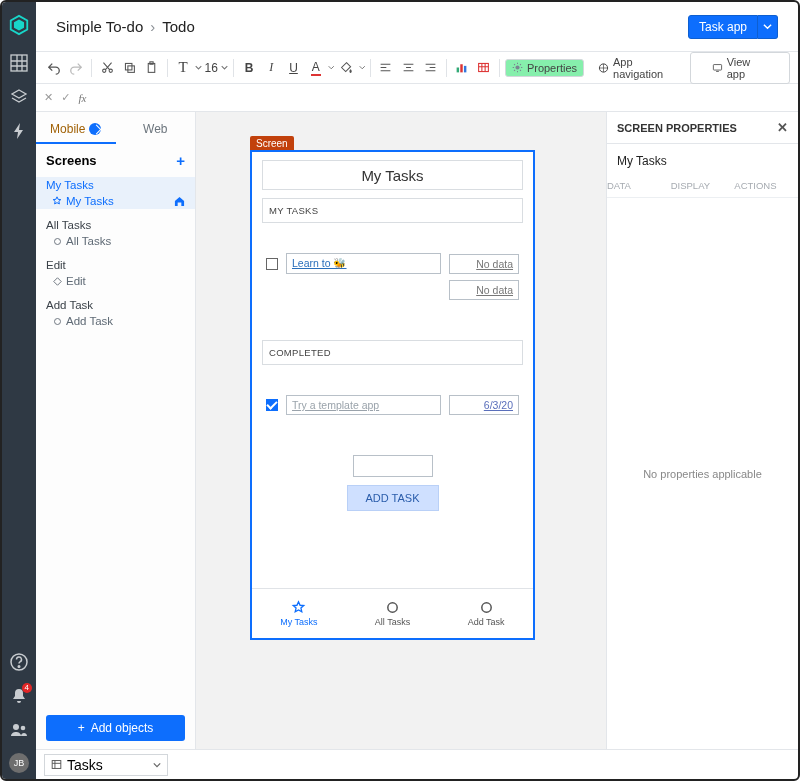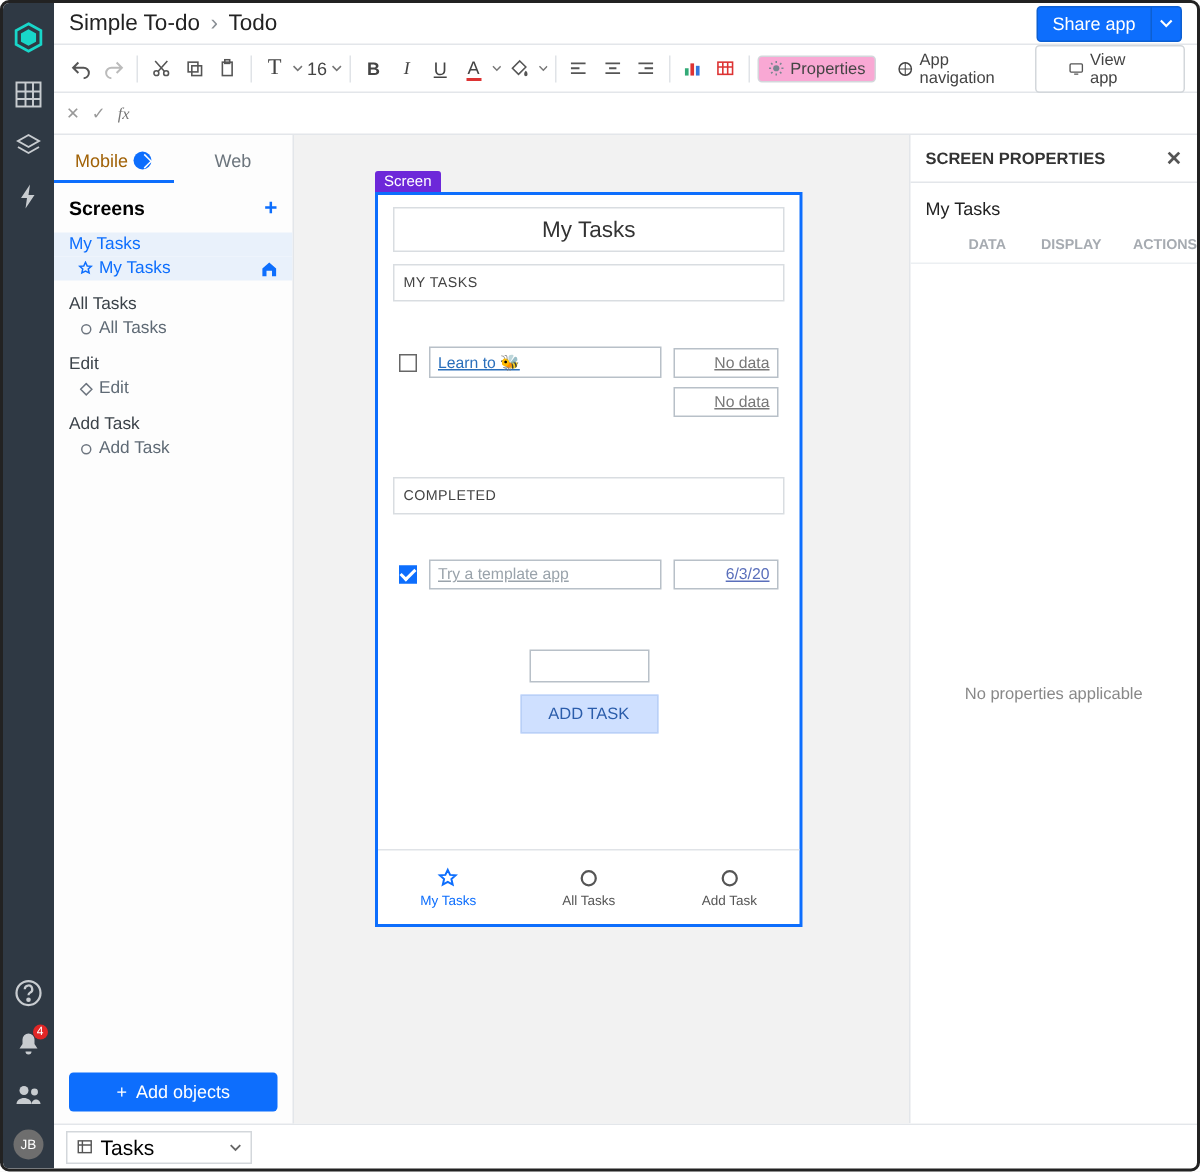--- a/index.html
+++ b/index.html
@@ -4,32 +4,32 @@
 <style>
 * { margin: 0; padding: 0; box-sizing: border-box; font-family: -apple-system, BlinkMacSystemFont, "Segoe UI", Arial, sans-serif; }
 body { width: 800px; height: 781px; background: #fff; border: 2px solid #222; border-radius: 6px; overflow: hidden; display: flex; position: relative; }
 .left-rail { width: 34px; background: #2f3944; height: 100%; display: flex; flex-direction: column; align-items: center; padding-top: 6px; }
 .left-rail .logo { width: 22px; height: 22px; margin: 6px 0 10px; }
 .left-rail .rail-icon { width: 20px; height: 20px; margin: 7px 0; cursor: pointer; position: relative; }
 .left-rail .spacer { flex: 1; }
 .left-rail .rail-badge { position: absolute; top: -3px; right: -3px; background: #e12626; color: #fff; font-size: 8px; border-radius: 5px; padding: 0 3px; line-height: 10px; }
 .avatar-circle { width: 20px; height: 20px; border-radius: 50%; background: #6e6e6e; color: #fff; font-size: 9px; display: flex; align-items: center; justify-content: center; margin: 6px 0; }
 .main-col { flex: 1; display: flex; flex-direction: column; height: 100%; }
-.top-bar { height: 28px; display: flex; align-items: center; padding: 0 10px; border-bottom: 1px solid #e3e6ea; }
+.top-bar { height: 50px; display: flex; align-items: center; padding: 0 20px; border-bottom: 1px solid #e3e6ea; }
 .breadcrumb { font-size: 15px; color: #222; display: flex; align-items: center; gap: 7px; }
 .breadcrumb .chev { color: #8a8f95; }
 .top-bar .grow { flex: 1; }
 .share-app { background: #0d6efd; color: #fff; border: 1px solid #0d5fd1; border-radius: 3px 0 0 3px; font-size: 12px; padding: 4px 10px; cursor: pointer; }
 .share-app-dd { background: #0d6efd; color: #fff; border: 1px solid #0d5fd1; border-left: none; border-radius: 0 3px 3px 0; width: 20px; display: flex; align-items: center; justify-content: center; cursor: pointer; height: 24px; }
 .toolbar { height: 32px; display: flex; align-items: center; padding: 0 8px; border-bottom: 1px solid #e3e6ea; gap: 2px; font-size: 12px; color: #444; }
 .tb-btn { width: 22px; height: 22px; display: flex; align-items: center; justify-content: center; cursor: pointer; border-radius: 2px; }
 .tb-sep { width: 1px; height: 18px; background: #e0e3e7; margin: 0 3px; }
 .tb-fontsize { display: flex; align-items: center; gap: 3px; font-size: 12px; }
 .tb-pill { border: 1px solid #d3d7db; border-radius: 3px; padding: 2px 6px; display: flex; align-items: center; gap: 4px; font-size: 11px; cursor: pointer; background: #f7f9fb; }
-.tb-pill.active { background: #f9a8d4; }
+.tb-pill.active { background: #86efac; }
 .toolbar .grow { flex: 1; }
 .view-app { border: 1px solid #d3d7db; border-radius: 3px; padding: 3px 21px; font-size: 11px; display: flex; align-items: center; gap: 4px; cursor: pointer; }
 .fx-bar { height: 28px; display: flex; align-items: center; padding: 0 8px; border-bottom: 1px solid #e3e6ea; font-size: 11px; color: #777; gap: 8px; }
 .fx-bar .fx-icon { font-style: italic; font-family: Georgia, serif; }
 .body-row { flex: 1; display: flex; min-height: 0; }
 .sidebar { width: 160px; border-right: 1px solid #e3e6ea; display: flex; flex-direction: column; background: #fdfdfd; }
 .sb-tabs { display: flex; height: 32px; align-items: flex-end; }
 .sb-tab { flex: 1; text-align: center; font-size: 12px; padding-bottom: 6px; border-bottom: 2px solid transparent; color: #6c757d; cursor: pointer; position: relative; }
 .sb-tab.active { color: #a16207; border-bottom-color: #0d6efd; }
 .sb-tab .dot { display: inline-block; width: 12px; height: 12px; background: #0d6efd; border-radius: 50%; margin-left: 4px; vertical-align: -2px; position: relative; }
@@ -40,21 +40,21 @@
 .sb-item { font-size: 11.5px; padding: 2px 10px 2px 10px; cursor: pointer; color: #3b4249; }
 .sb-item.sub { padding-left: 16px; color: #5f6a75; display: flex; align-items: center; gap: 4px; }
 .sb-item.sub .ic { width: 10px; height: 10px; display: inline-flex; align-items: center; justify-content: center; }
 .sb-item.sel-group { background: #e9f1fb; color: #0d6efd; }
 .sb-item.sel-group + .sb-item.sub { background: #e9f1fb; color: #0d6efd; }
 .sb-item .home { margin-left: auto; color: #0d6efd; }
 .sb-item.sub.flex { display: flex; }
 .sidebar .grow { flex: 1; }
 .add-objects { margin: 8px 10px; background: #0d6efd; color: #fff; border: none; padding: 6px 10px; font-size: 12px; border-radius: 3px; cursor: pointer; display: flex; align-items: center; gap: 6px; justify-content: center; }
 .canvas-wrap { flex: 1; background: #f2f2f2; position: relative; overflow: hidden; }
-.screen-tag { position: absolute; top: 24px; left: 54px; background: #6d28d9; color: #fff; font-size: 10px; padding: 2px 6px; border-radius: 2px 2px 0 0; }
+.screen-tag { position: absolute; top: 24px; left: 54px; background: #c2410c; color: #fff; font-size: 10px; padding: 2px 6px; border-radius: 2px 2px 0 0; }
 .device { position: absolute; top: 38px; left: 54px; width: 285px; height: 490px; background: #fff; border: 2px solid #0d6efd; display: flex; flex-direction: column; }
 .device-head { margin: 8px 10px 6px; border: 1px solid #d9dde1; height: 30px; display: flex; align-items: center; justify-content: center; font-size: 15px; color: #333; }
 .sec-label { margin: 8px 10px 2px; border: 1px solid #d9dde1; font-size: 9.5px; letter-spacing: .3px; color: #444; padding: 6px 6px; }
 .task-row { display: flex; align-items: center; gap: 8px; margin: 30px 14px 4px; }
 .chk { width: 12px; height: 12px; border: 1.5px solid #666; flex-shrink: 0; }
 .chk.on { background: #0d6efd; border-color: #0d6efd; position: relative; }
 .chk.on::after { content: ""; position: absolute; left: 2px; top: -1px; width: 4px; height: 8px; border: solid #fff; border-width: 0 2px 2px 0; transform: rotate(45deg); }
 .field { flex: 1; border: 1px solid #b8c0c8; font-size: 10.5px; padding: 3px 5px; color: #2a6fbb; text-decoration: underline; }
 .field.s { width: 70px; flex: none; text-align: right; color: #777; }
 .field.ghost { color: #9aa3ab; }
@@ -64,21 +64,21 @@
 .add-btn { display: block; margin: 4px auto 10px; background: #cfe0ff; border: 1px solid #b9d0f7; color: #2b5dab; font-size: 11px; padding: 6px 18px; cursor: pointer; }
 .device-nav { height: 50px; border-top: 1px solid #e0e3e7; display: flex; }
 .dn-item { flex: 1; display: flex; flex-direction: column; align-items: center; justify-content: center; gap: 2px; font-size: 9px; color: #555; cursor: pointer; }
 .dn-item svg { width: 15px; height: 15px; }
 .dn-item.active { color: #0d6efd; }
 .right-panel { width: 192px; background: #fff; border-left: 1px solid #e3e6ea; position: absolute; right: 0; top: 0; bottom: 0; display: flex; flex-direction: column; }
 .rp-head { display: flex; align-items: center; padding: 8px 10px; font-size: 11px; font-weight: bold; color: #333; border-bottom: 1px solid #e3e6ea; }
 .rp-head .x { margin-left: auto; cursor: pointer; font-size: 13px; color: #555; }
 .rp-title { padding: 10px 10px 6px; font-size: 12px; color: #222; }
 .rp-tabs { display: flex; font-size: 9.5px; color: #a6abb1; border-bottom: 1px solid #eceff2; }
-.rp-tab { flex: 1; text-align: right; padding: 6px 0; cursor: pointer; font-weight: bold; }
+.rp-tab { flex: 1; text-align: left; padding: 6px 0; cursor: pointer; }
 .rp-empty { flex: 1; display: flex; align-items: center; justify-content: center; font-size: 11px; color: #888; }
 .status-bar { height: 30px; border-top: 1px solid #e3e6ea; display: flex; align-items: center; padding: 0 8px; }
 .status-select { border: 1px solid #d3d7db; font-size: 14px; width: 124px; height: 22px; display: flex; align-items: center; padding: 0 6px; gap: 5px; cursor: pointer; justify-content: space-between; }
 .status-select .lead { display: flex; align-items: center; gap: 5px; }
 svg { display: block; }
 </style>
 </head>
 <body>
 
 <div class="left-rail">
@@ -136,21 +136,21 @@
 
 <div class="main-col">
 
   <div class="top-bar">
     <div class="breadcrumb">
       <span>Simple To-do</span>
       <span class="chev">›</span>
       <span>Todo</span>
     </div>
     <div class="grow"></div>
-    <button class="share-app">Share app</button>
+    <button class="share-app">Task app</button>
     <div class="share-app-dd">
       <svg width="9" height="9" viewBox="0 0 10 10">
           <path d="M1 3l4 4 4-4" stroke="#fff" fill="none" stroke-width="1.6"></path>
         </svg>
     </div>
   </div>
 
   <div class="toolbar">
     <div class="tb-btn">
         <svg width="14" height="14" viewBox="0 0 16 16" fill="none" stroke="#555" stroke-width="1.5">

